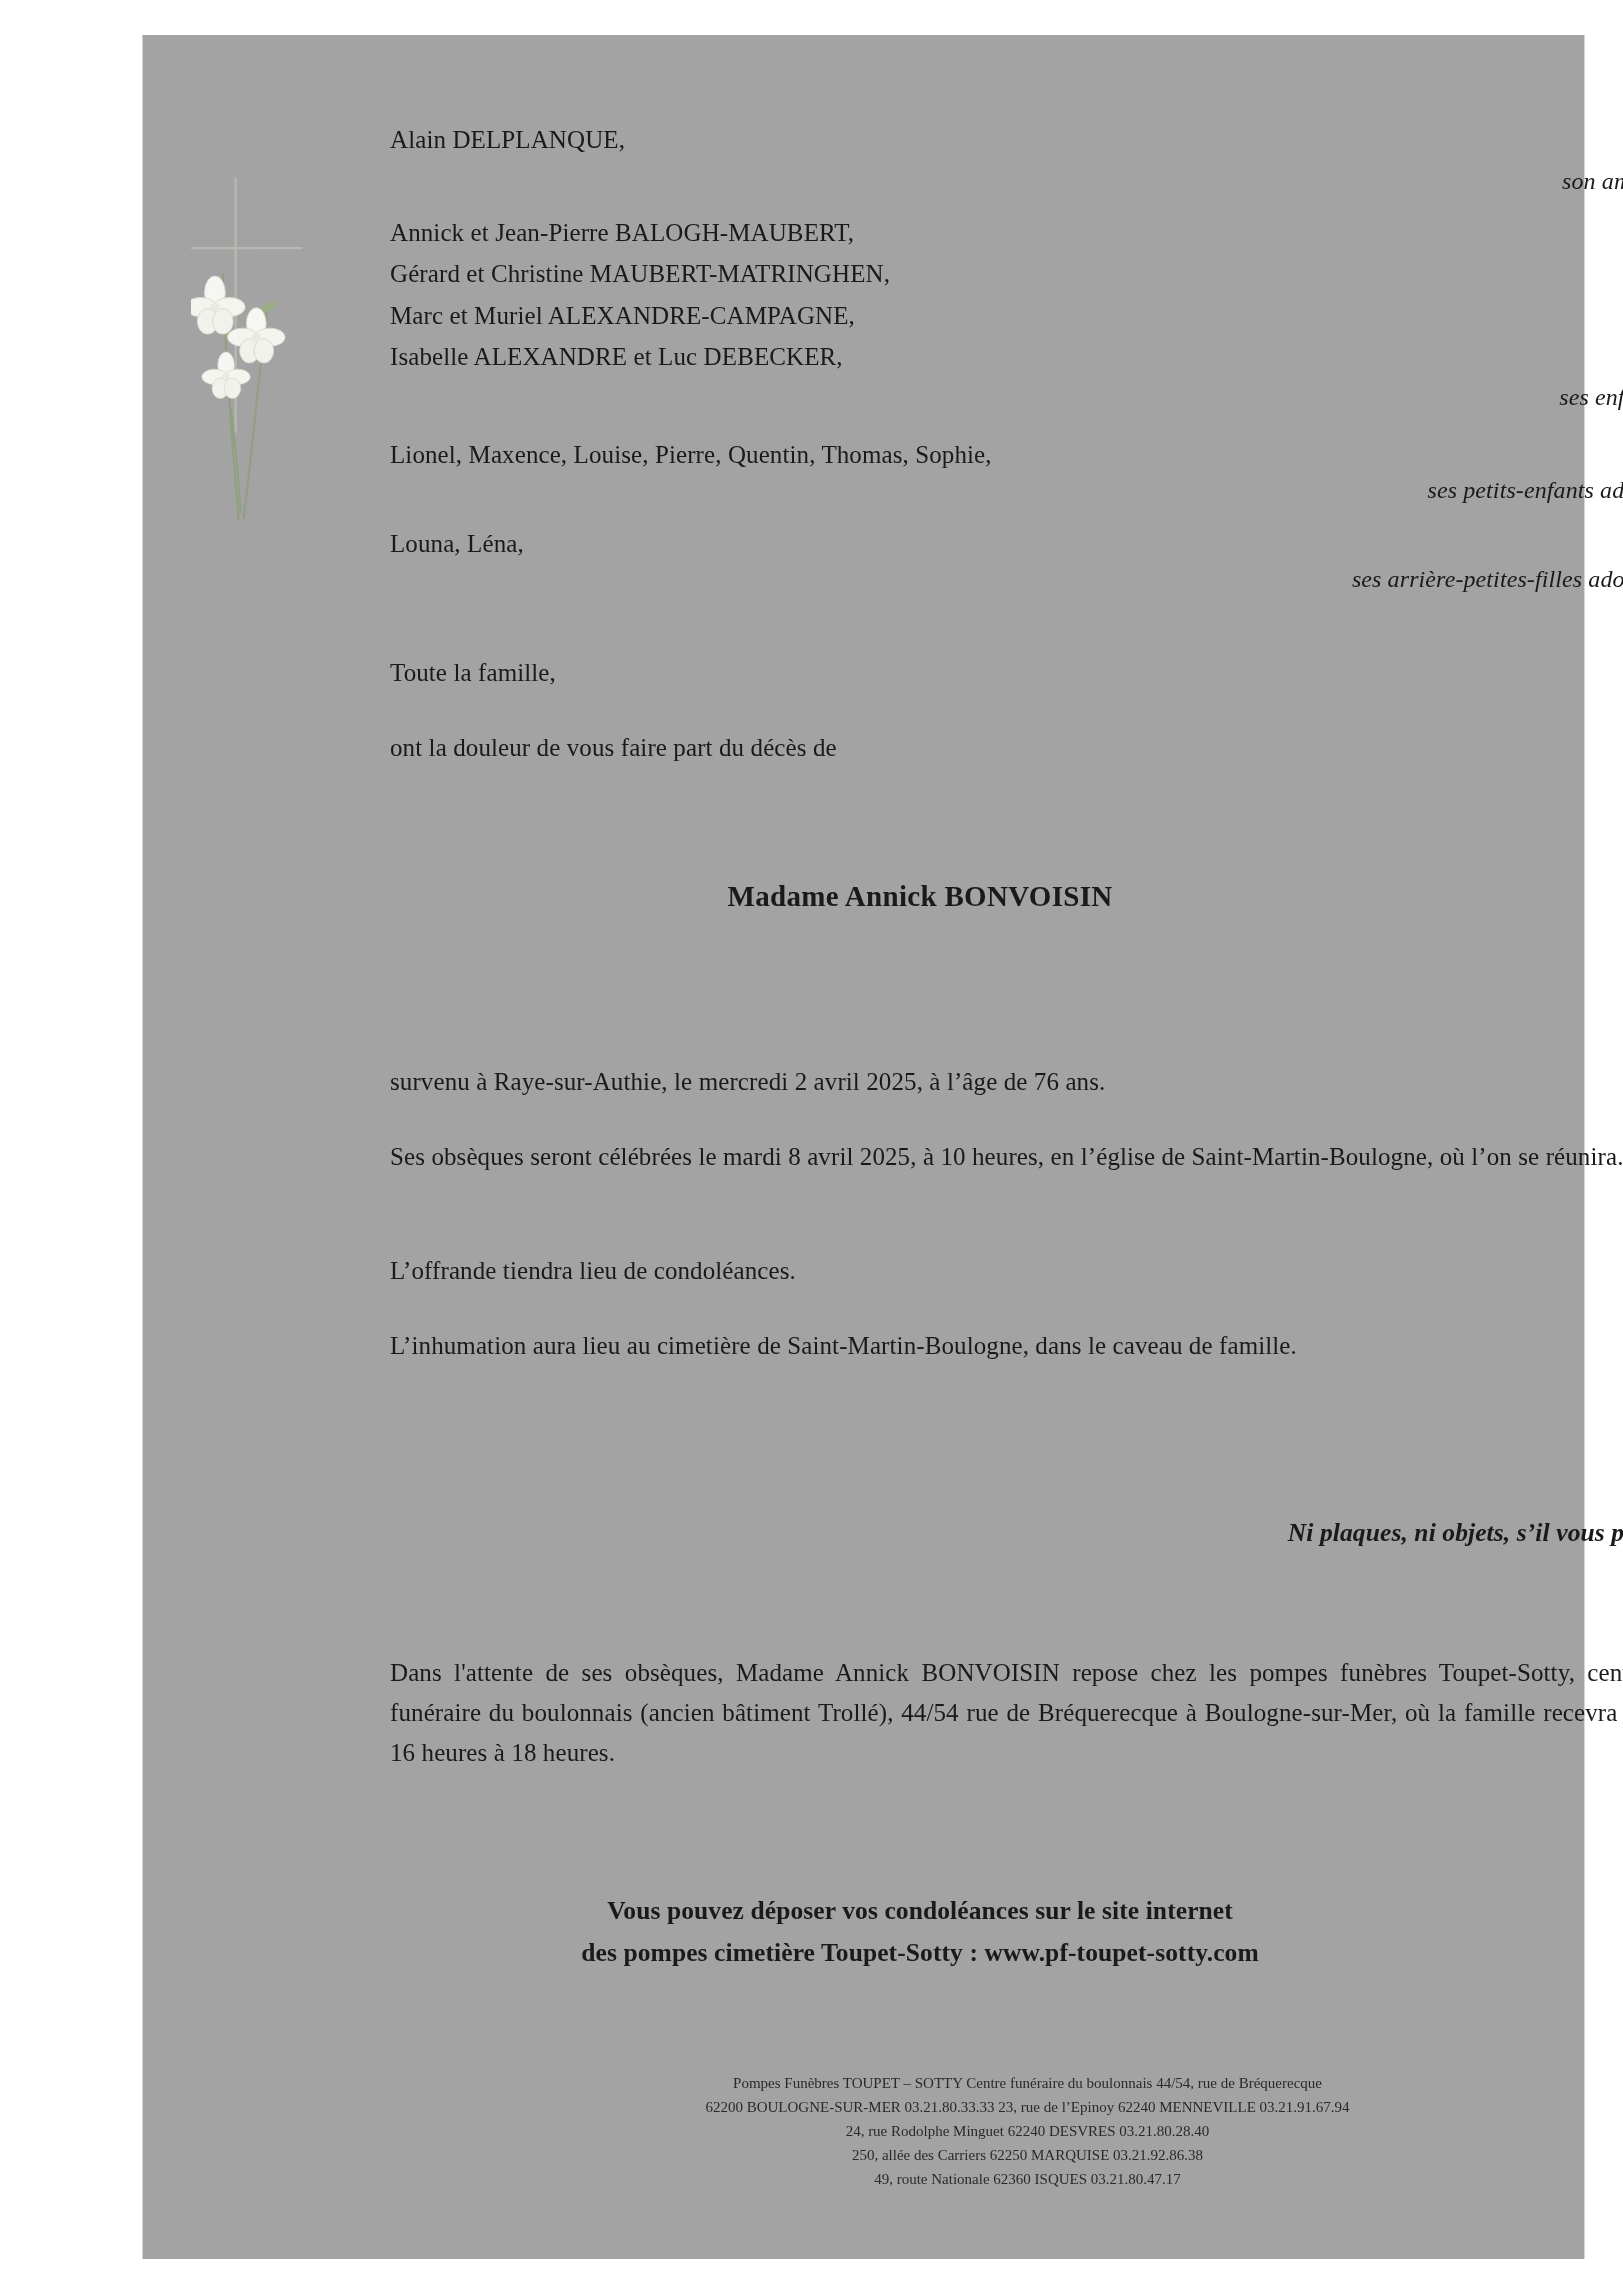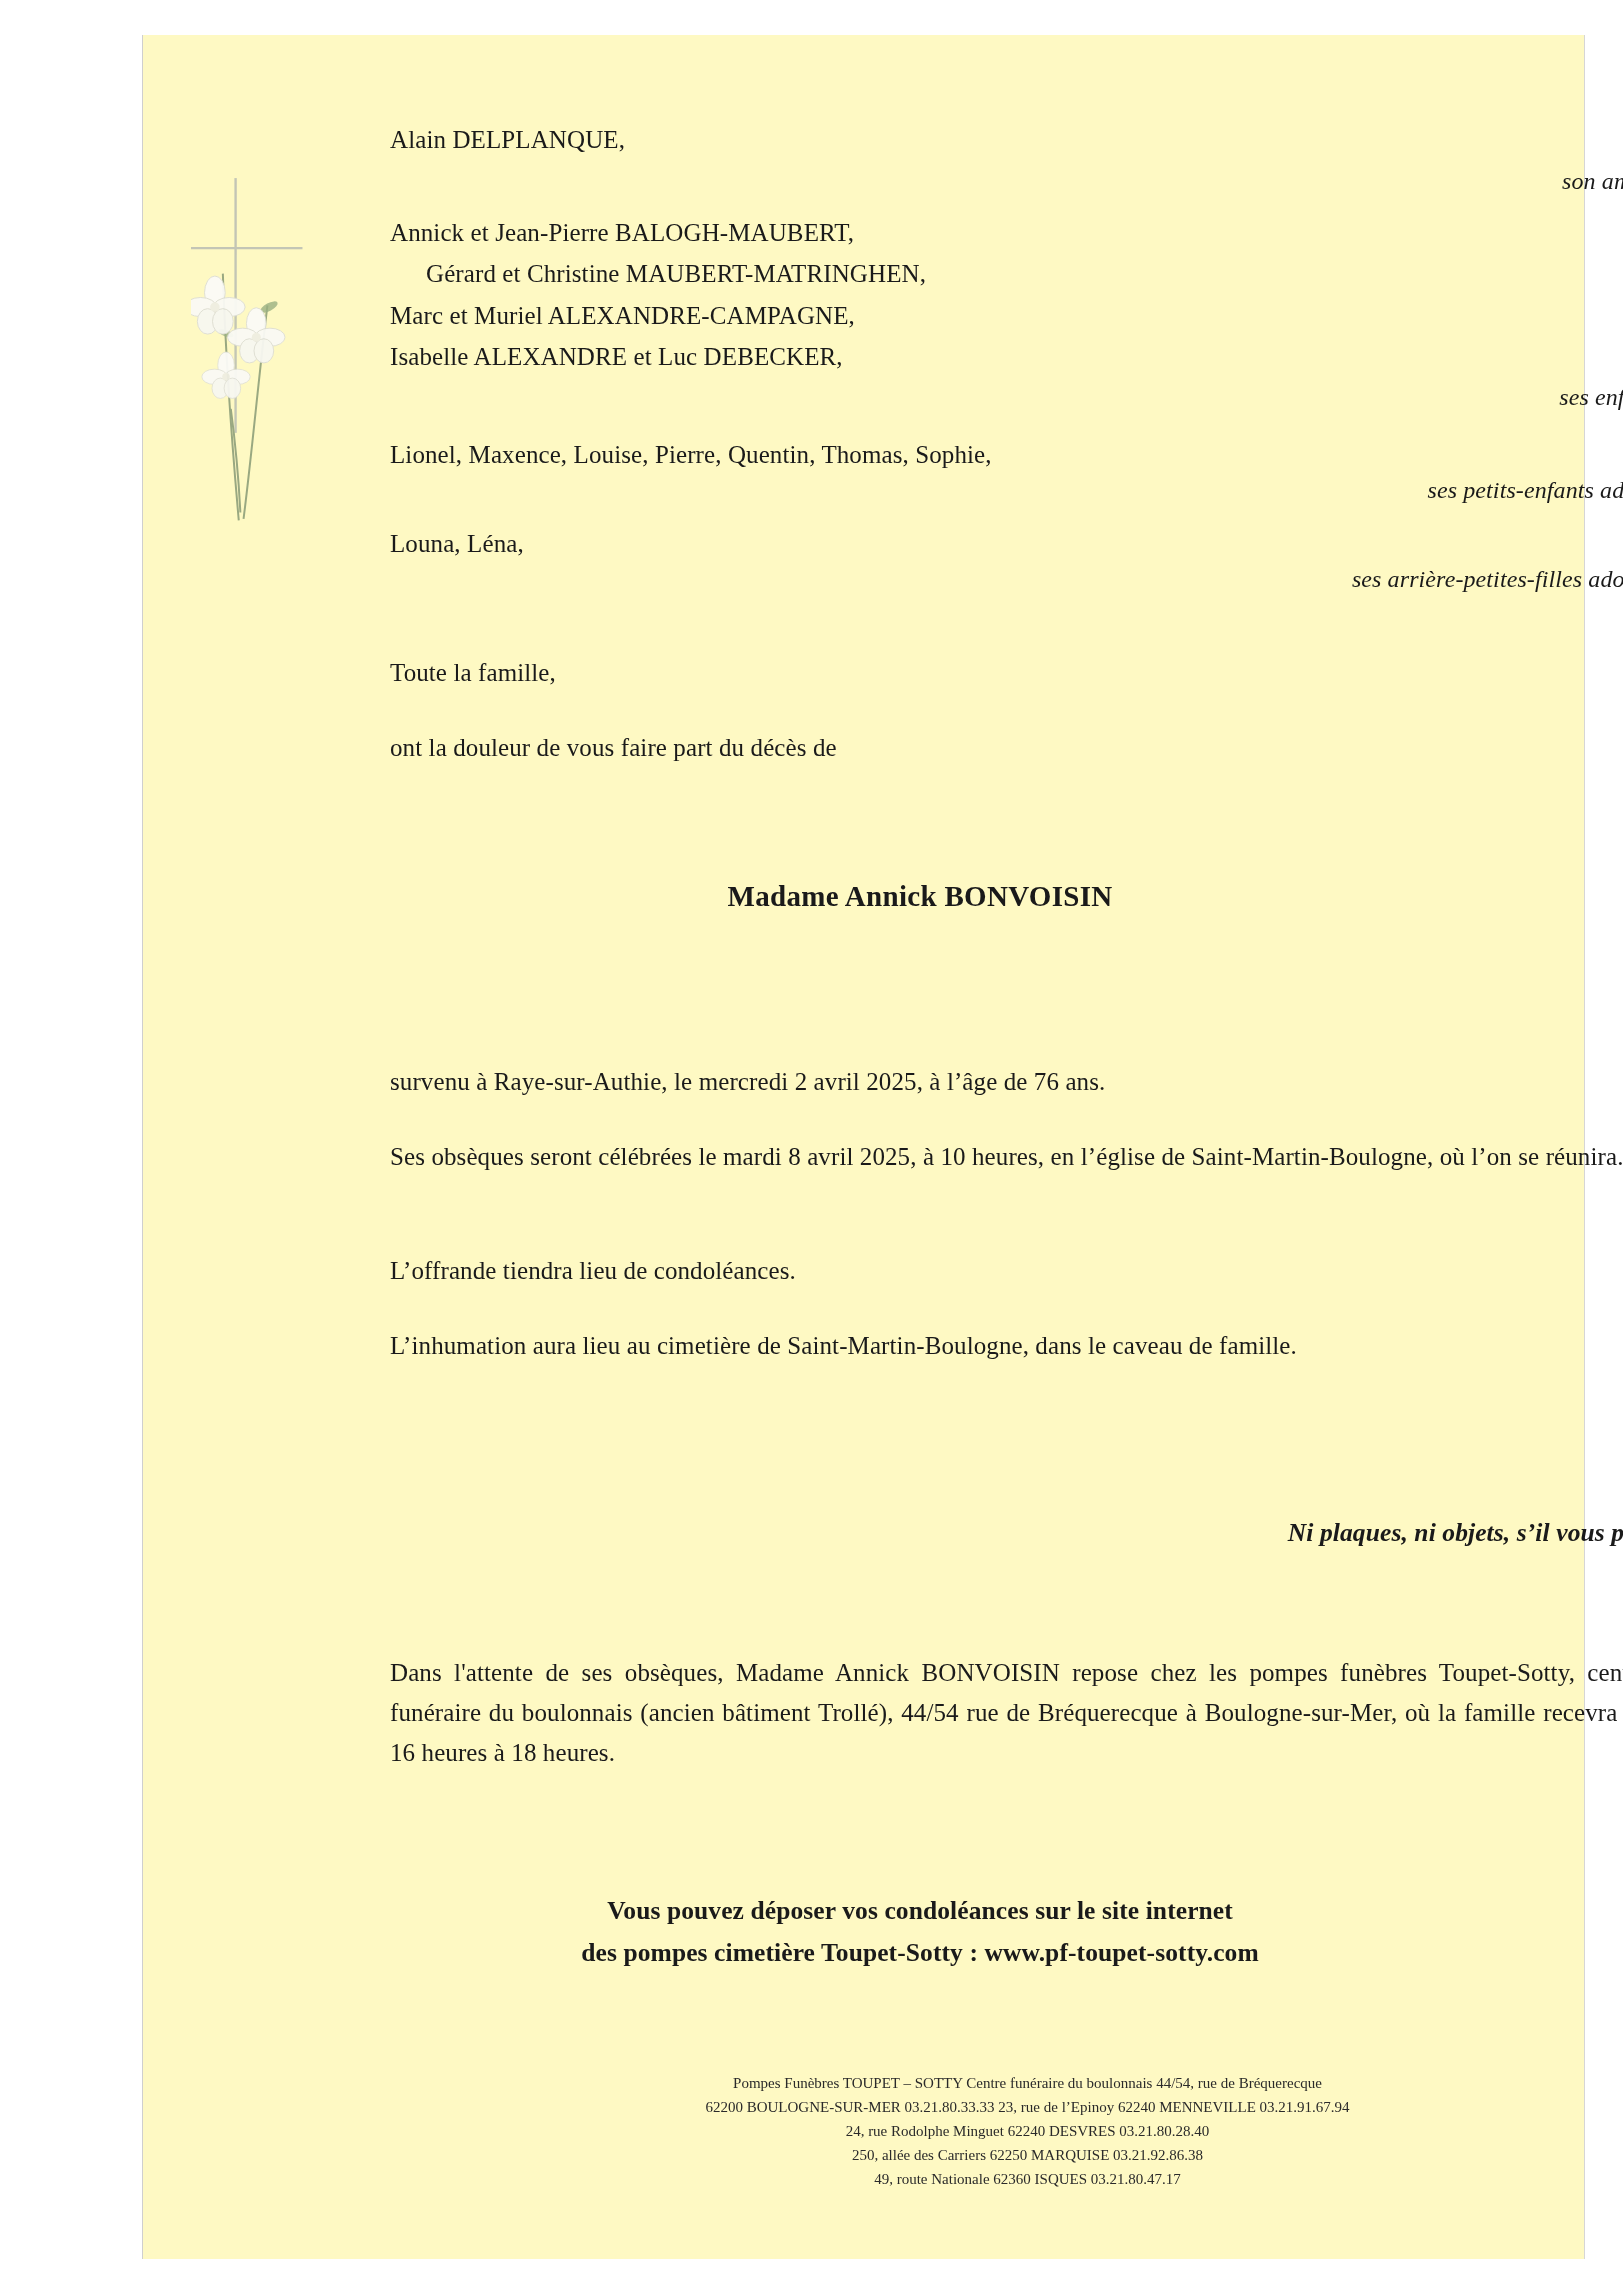--- a/index.html
+++ b/index.html
@@ -16,21 +16,21 @@
     overflow: hidden;
   }
 
   
   .sheet {
     position: absolute;
     left: 142px;
     top: 35px;
     width: 1443px;
     height: 2224px;
-    background: #fef9c3;
+    background: #a3a3a3;
     border-left: 1.6px solid #cfcfcf;
     border-right: 1.6px solid #d6d6d6;
     box-sizing: border-box;
   }
 
   
   .ornament {
     position: absolute;
     left: 48px;
     top: 135px;
@@ -164,21 +164,21 @@
       </g>
     </svg>
   </div>
 
   <div class="content">
 
     <div class="block names left" style="left:0; top:84px; width:717px;">Alain DELPLANQUE,</div>
     <div class="block role right" style="left:478px; top:128px; width:797px;">son amour</div>
 
     <div class="block names left" style="left:0; top:177px; width:877px;">Annick et Jean-Pierre BALOGH-MAUBERT,</div>
-    <div class="block names left" style="left:0; top:218px; width:877px;margin-left:36px;">Gérard et Christine MAUBERT-MATRINGHEN,</div>
+    <div class="block names left" style="left:0; top:218px; width:877px;">Gérard et Christine MAUBERT-MATRINGHEN,</div>
     <div class="block names left" style="left:0; top:260px; width:877px;">Marc et Muriel ALEXANDRE-CAMPAGNE,</div>
     <div class="block names left" style="left:0; top:301px; width:877px;">Isabelle ALEXANDRE et Luc DEBECKER,</div>
     <div class="block role right" style="left:478px; top:344px; width:797px;">ses enfants</div>
 
     <div class="block names left" style="left:0; top:399px; width:956px;">Lionel, Maxence, Louise, Pierre, Quentin, Thomas, Sophie,</div>
     <div class="block role right" style="left:399px; top:437px; width:877px;">ses petits-enfants adorés</div>
 
     <div class="block names left" style="left:0; top:488px; width:717px;">Louna, Léna,</div>
     <div class="block role right" style="left:319px; top:526px; width:956px;">ses arrière-petites-filles adorées</div>
 

